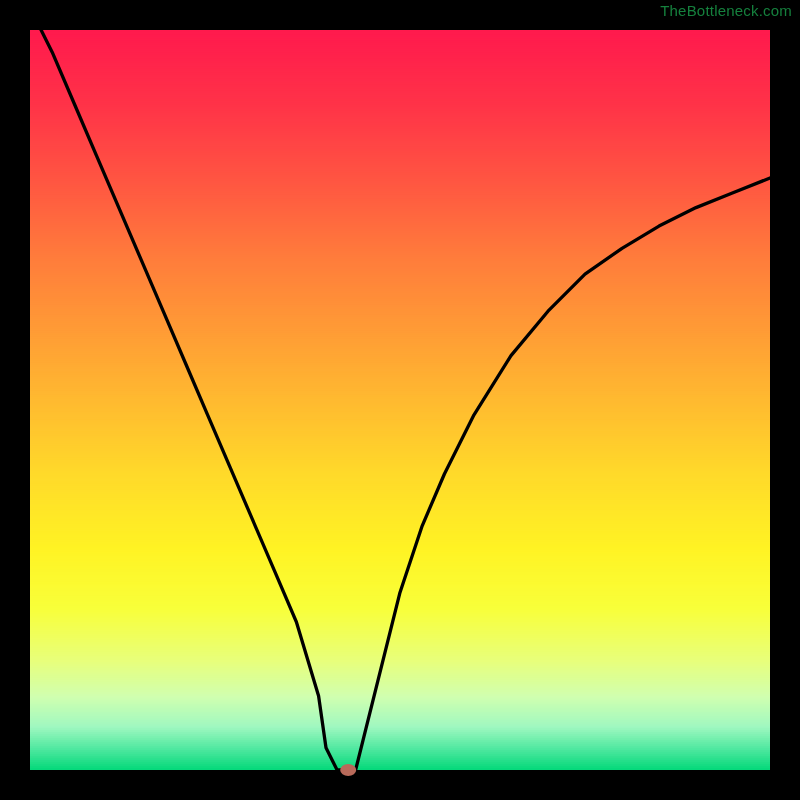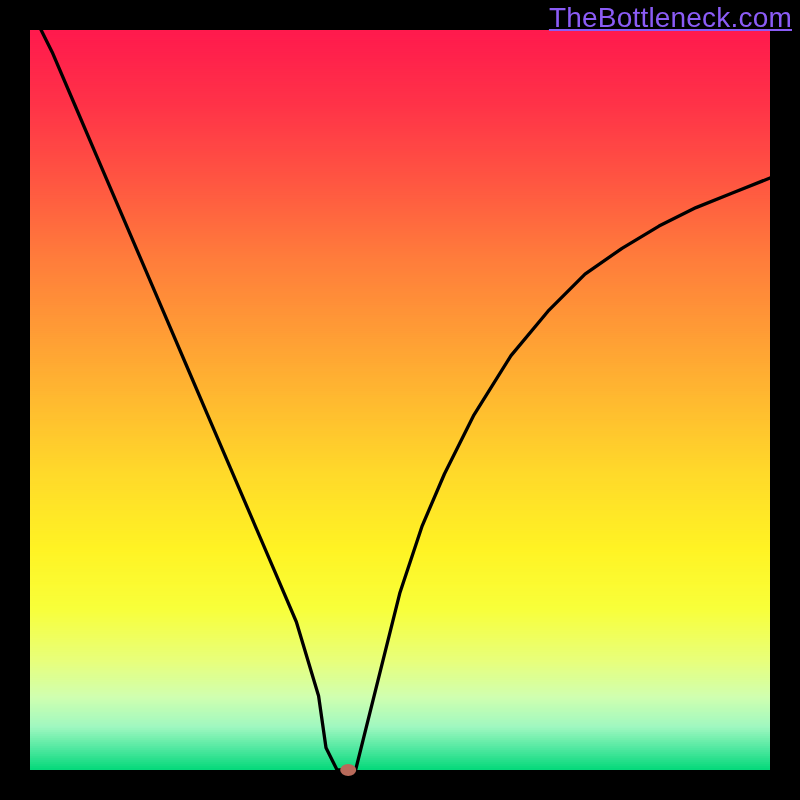--- a/index.html
+++ b/index.html
@@ -14,26 +14,25 @@
     position: relative;
     width: 800px;
     height: 800px;
     background: #000;
   }
   .watermark {
     position: absolute;
     top: 2px;
     right: 8px;
     font-family: Arial, Helvetica, sans-serif;
-    font-size: 28px;
-    color: #8b5cf6;
+    font-size: 15px;
+    color: #15803d;
     font-weight: 500;
     letter-spacing: 0.2px;
     z-index: 10;
-    text-decoration: underline;
   }
   svg {
     position: absolute;
     left: 0;
     top: 0;
   }
 </style>
 </head>
 <body>
 <div class="frame">

